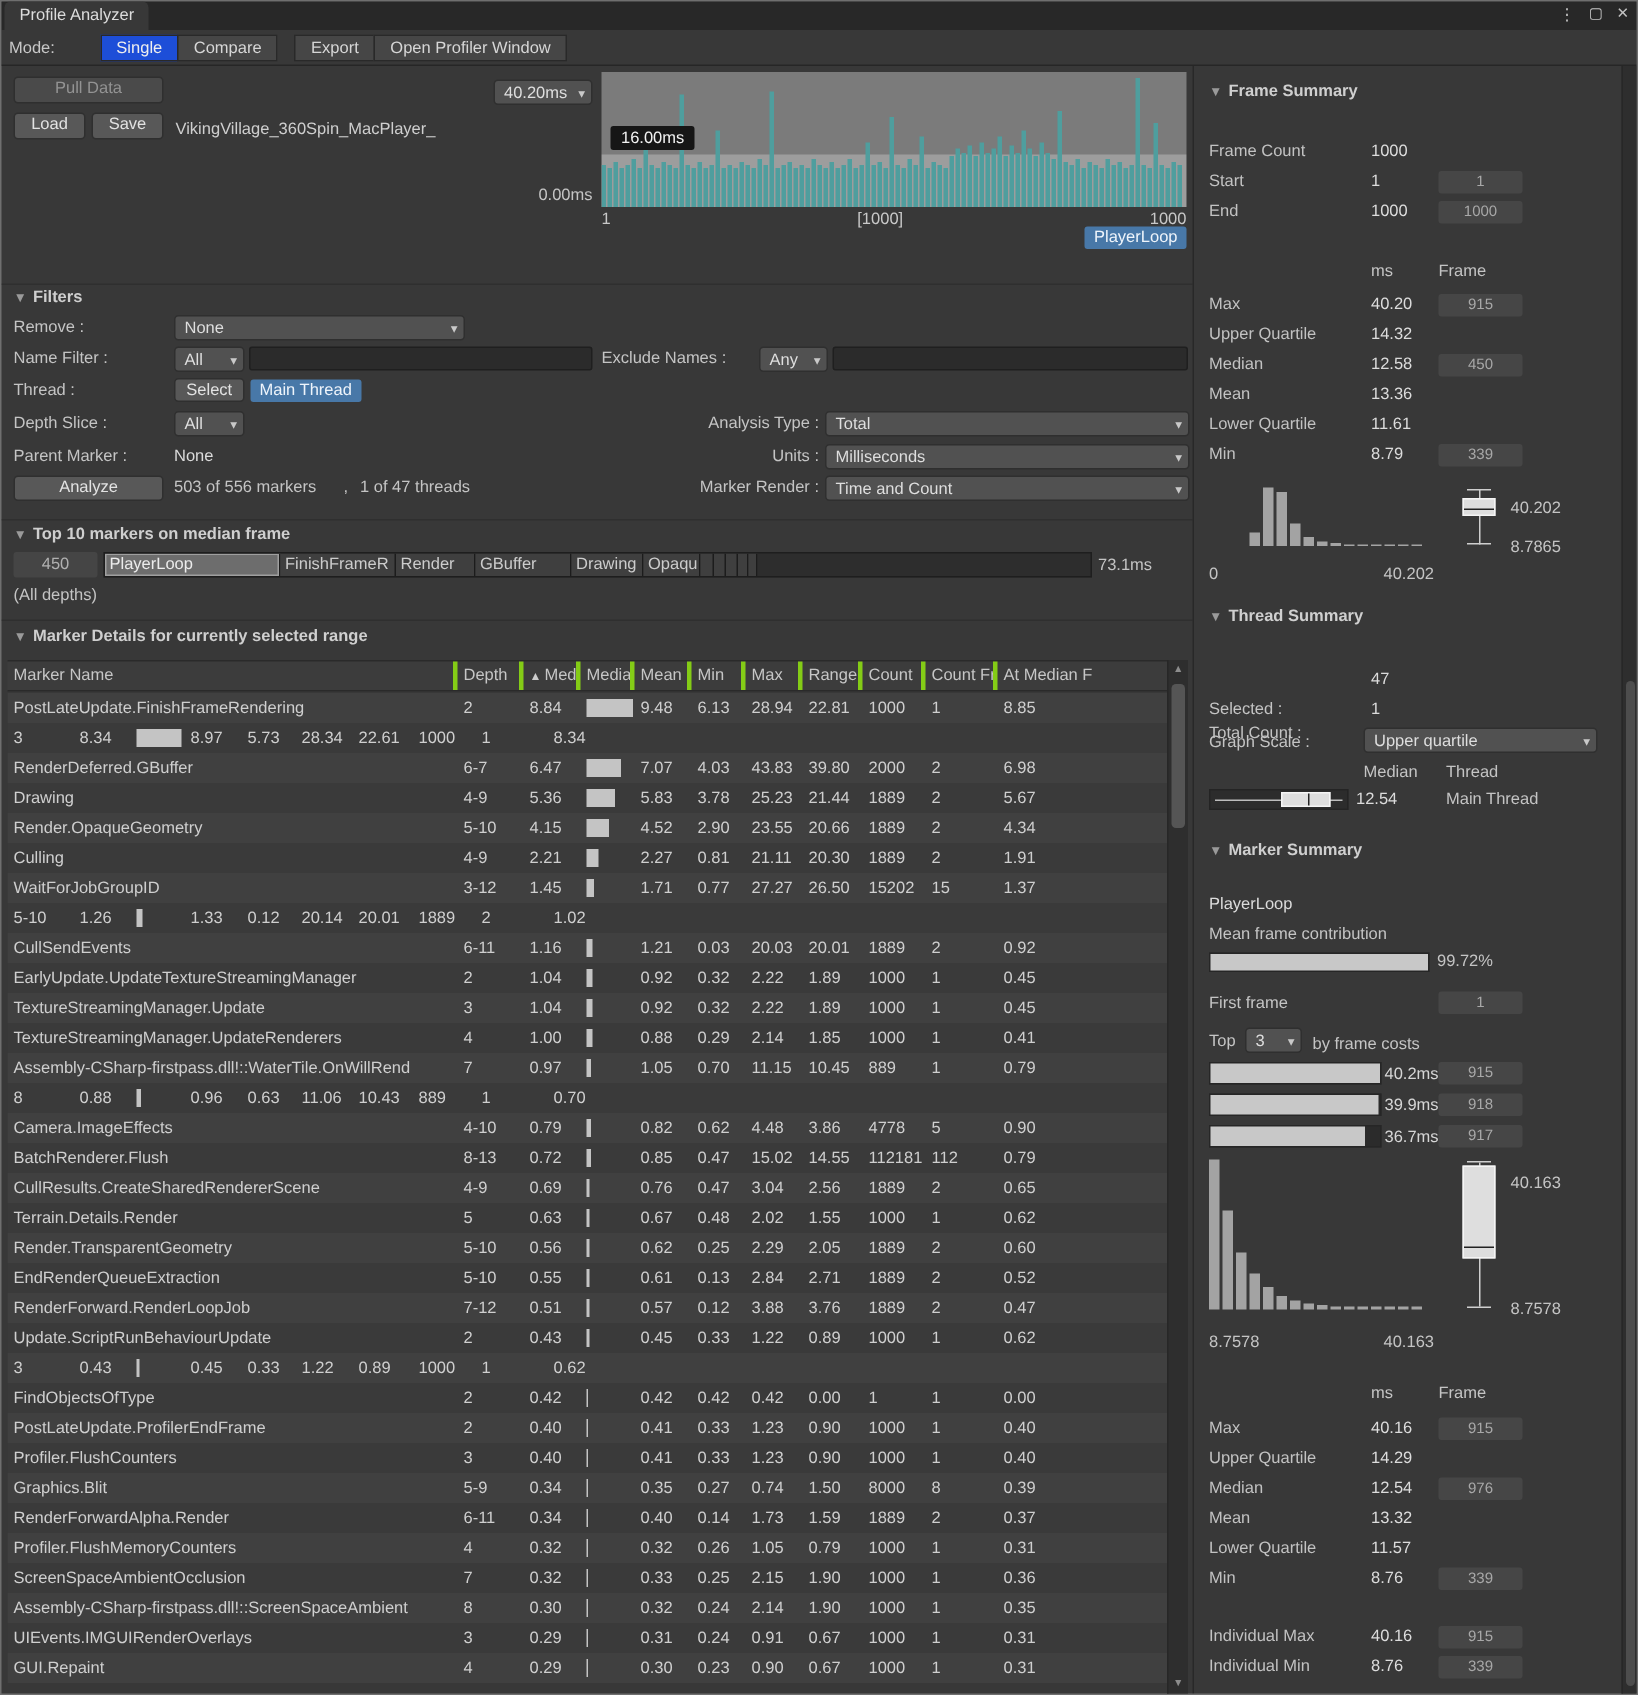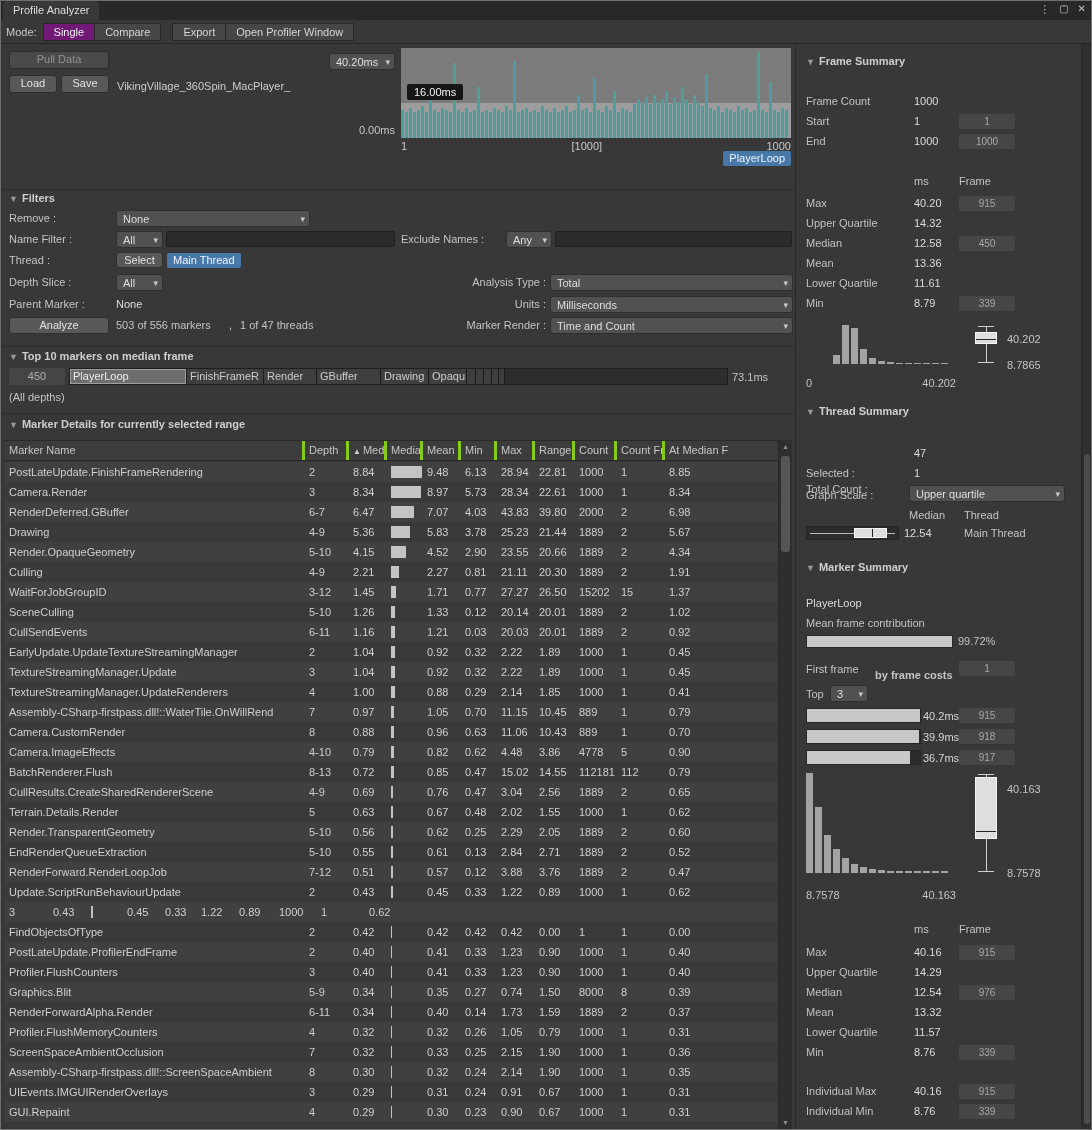--- a/index.html
+++ b/index.html
@@ -10,21 +10,21 @@
   
   .titlebar { position:absolute; top:0; left:0; right:0; height:19px; background:#282828; }
   .tab { position:absolute; left:2px; top:0; height:19px; padding:3px 10px 0; background:#383838; color:#dcdcdc; border-radius:4px 4px 0 0; }
   .win-icons { position:absolute; right:5px; top:2px; display:flex; gap:9px; color:#c3c3c3; }
   .win-icons span { cursor:default; }
 
   
   .toolbar { position:absolute; top:19px; left:0; right:0; height:24px; background:#383838; border-bottom:1px solid #262626; display:flex; align-items:center; padding-left:5px; }
   .mode-label { color:#c8c8c8; margin-right:6px; }
   .tbtn { height:18px; line-height:16px; padding:0 10px; background:#464646; border:1px solid #292929; color:#d6d6d6; margin-right:-1px; }
-  .tbtn.active { background:#701a75; color:#eee; }
+  .tbtn.active { background:#1d4ed8; color:#eee;margin-left:24px; }
   .tgap { width:12px; }
 
   .lbl { position:absolute; color:#c4c4c4; line-height:17px; white-space:nowrap; }
   .val { color:#dcdcdc; }
   .sect { position:absolute; color:#cfcfcf; font-weight:bold; white-space:nowrap; }
   .tri { color:#9a9a9a; font-size:9px; font-weight:normal; margin-right:4px; }
 
   .btn { position:absolute; background:#585858; border:1px solid #2f2f2f; border-radius:3px; color:#e2e2e2; text-align:center; line-height:15px; }
   .btn.disabled { background:#4a4a4a; color:#939393; }
 
@@ -350,21 +350,20 @@
         </div>
         <div class="tc c4">9.48</div>
         <div class="tc c5">6.13</div>
         <div class="tc c6">28.94</div>
         <div class="tc c7">22.81</div>
         <div class="tc c8">1000</div>
         <div class="tc c9">1</div>
         <div class="tc c10">8.85</div>
       </div>
       <div class="trow">
-        <div class="tc c0">Camera.Render</div>
         <div class="tc c1">3</div>
         <div class="tc c2">8.34</div>
         <div class="tc c3">
           <div class="mbar" style="width: 92.6667%;"></div>
         </div>
         <div class="tc c4">8.97</div>
         <div class="tc c5">5.73</div>
         <div class="tc c6">28.34</div>
         <div class="tc c7">22.61</div>
         <div class="tc c8">1000</div>
@@ -440,21 +439,20 @@
         </div>
         <div class="tc c4">1.71</div>
         <div class="tc c5">0.77</div>
         <div class="tc c6">27.27</div>
         <div class="tc c7">26.50</div>
         <div class="tc c8">15202</div>
         <div class="tc c9">15</div>
         <div class="tc c10">1.37</div>
       </div>
       <div class="trow">
-        <div class="tc c0">SceneCulling</div>
         <div class="tc c1">5-10</div>
         <div class="tc c2">1.26</div>
         <div class="tc c3">
           <div class="mbar" style="width: 14%;"></div>
         </div>
         <div class="tc c4">1.33</div>
         <div class="tc c5">0.12</div>
         <div class="tc c6">20.14</div>
         <div class="tc c7">20.01</div>
         <div class="tc c8">1889</div>
@@ -530,21 +528,20 @@
         </div>
         <div class="tc c4">1.05</div>
         <div class="tc c5">0.70</div>
         <div class="tc c6">11.15</div>
         <div class="tc c7">10.45</div>
         <div class="tc c8">889</div>
         <div class="tc c9">1</div>
         <div class="tc c10">0.79</div>
       </div>
       <div class="trow">
-        <div class="tc c0">Camera.CustomRender</div>
         <div class="tc c1">8</div>
         <div class="tc c2">0.88</div>
         <div class="tc c3">
           <div class="mbar" style="width: 9.77778%;"></div>
         </div>
         <div class="tc c4">0.96</div>
         <div class="tc c5">0.63</div>
         <div class="tc c6">11.06</div>
         <div class="tc c7">10.43</div>
         <div class="tc c8">889</div>
@@ -953,21 +950,21 @@
     <div class="fill" style="width: 99.72%;"></div>
   </div>
   <span class="lbl" style="left:957px;top:632px;">99.72%</span>
   <span class="lbl" style="left:805px;top:660px;">First frame</span>
   <span class="sbadge" style="position:absolute;left:958px;top:660px;">1</span>
   <span class="lbl" style="left:805px;top:685px;">Top</span>
   <div class="dd" style="left:829px;top:684px;width:38px;">
     <span>3</span>
     <span class="caret">▾</span>
   </div>
-  <span class="lbl" style="left:874px;top:666px;font-weight:bold;">by frame costs</span>
+  <span class="lbl" style="left:874px;top:687px;">by frame costs</span>
   <div class="costs">
       <div class="cost-row">
         <div class="cost-track">
           <div class="cost-fill" style="width: 100%;"></div>
         </div>
         <span class="cost-text">40.2ms</span>
         <span class="sbadge">915</span>
       </div>
       <div class="cost-row">
         <div class="cost-track">

